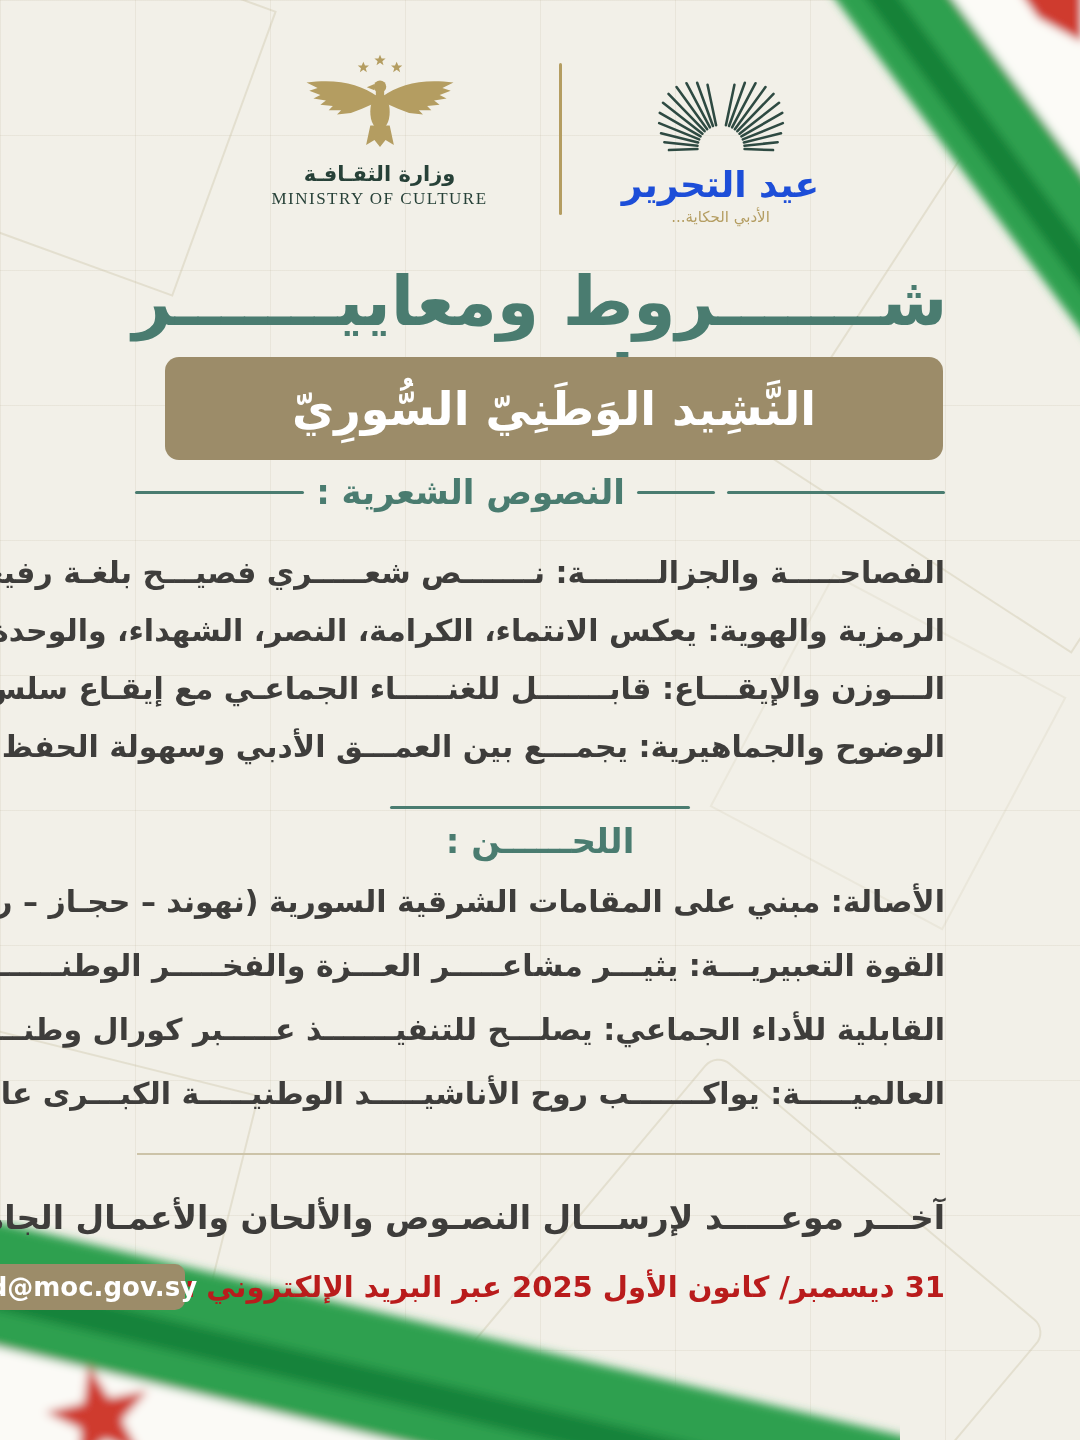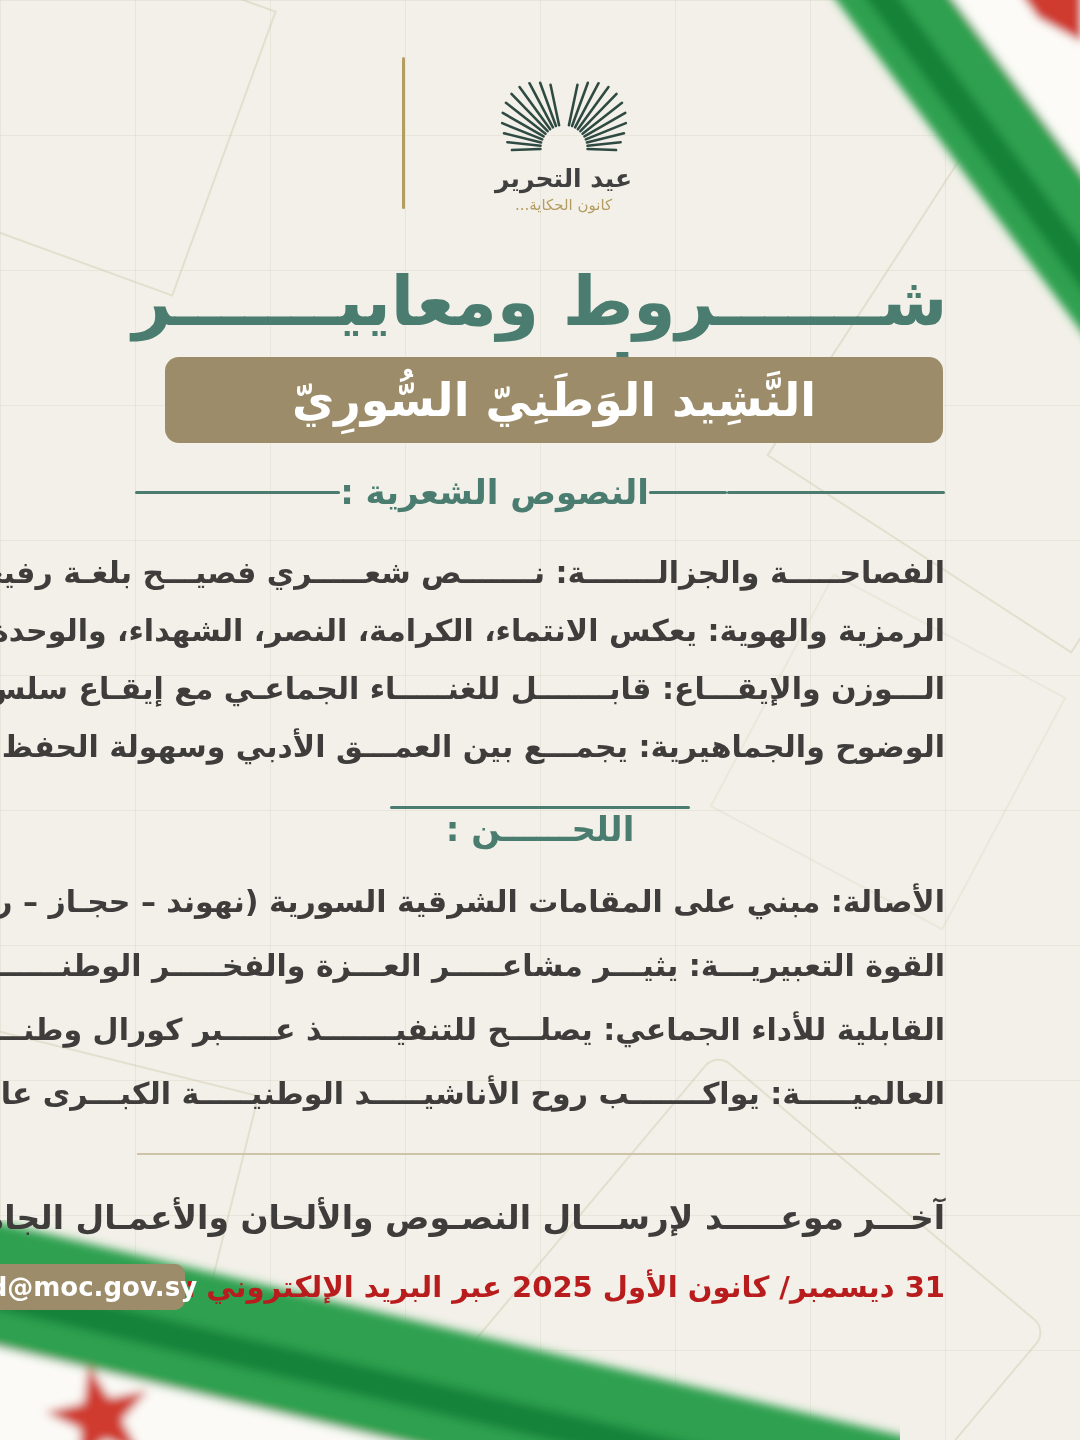--- a/index.html
+++ b/index.html
@@ -25,40 +25,40 @@
 
   .flag{position:absolute;z-index:1;pointer-events:none;}
   .flag.tr{top:0;right:0;}
   .flag.bl{bottom:0;left:0;}
 
   .content{position:absolute;inset:0;z-index:2;}
 
   
   .header{position:absolute;top:52px;left:0;width:100%;display:flex;justify-content:center;align-items:stretch;gap:44px;}
   .lib-block{width:230px;text-align:center;}
-  .lib-title{font-size:25px;font-weight:800;color:#404040;line-height:1.05;margin-top:2px;}
+  .lib-title{font-size:36px;font-weight:800;color:#1d4ed8;line-height:1.05;margin-top:2px;}
   .lib-tag{font-size:15px;color:#b49d61;margin-top:4px;}
   .v-div{width:3px;background:#b49d61;height:152px;align-self:center;border-radius:2px;}
   .min-block{width:270px;text-align:center;}
   .min-ar{font-size:21px;font-weight:800;color:#274138;margin-top:2px;}
   .min-en{font-family:"Liberation Serif",serif;font-size:17px;letter-spacing:1.5px;color:#274138;margin-top:3px;}
 
   
   .main-title{
     position:absolute;top:262px;left:0;width:100%;text-align:center;
     font-size:68px;font-weight:800;color:#4a7c70;
   }
   .banner{
-    position:absolute;top:357px;left:137px;right:137px;height:86px;border-radius:14px;
+    position:absolute;top:357px;left:137px;right:137px;height:103px;border-radius:14px;
     background:#9c8c69;display:flex;align-items:center;justify-content:center;margin-left:28px;
   }
   .banner-text{font-size:46px;font-weight:800;color:#ffffff;letter-spacing:1px;}
 
   
-  .sec-head{position:absolute;left:135px;right:135px;display:flex;align-items:center;gap:0;}
+  .sec-head{position:absolute;left:135px;right:135px;display:flex;align-items:center;gap:12px;}
   .sec-head .hline{height:3px;background:#4a7c70;border-radius:2px;}
   .sec-head .t{font-size:34px;font-weight:800;color:#4a7c70;white-space:nowrap;}
   .sh1{top:472px;}
   .sh2{top:806px;flex-direction:column;}
   .hl-a{width:218px;}
   .hl-b{width:78px;}
   .hl-c{flex:1;}
 
   
   .crit{position:absolute;left:135px;right:135px;color:#3e3d3b;font-weight:700;}
@@ -147,25 +147,43 @@
             <line x1="53.3" y1="80.7" x2="16.5" y2="42.6"></line>
               <line x1="51.1" y1="83.2" x2="10.9" y2="51.8"></line>
             <line x1="49.2" y1="86.0" x2="7.6" y2="62.0"></line>
               <line x1="47.8" y1="89.0" x2="7.0" y2="72.5"></line>
             <line x1="46.7" y1="92.2" x2="8.9" y2="82.8"></line>
               <line x1="46.1" y1="95.5" x2="12.3" y2="91.9"></line>
             <line x1="46.0" y1="98.8" x2="17.0" y2="99.9"></line>
           </g>
         </svg>
         <div class="lib-title">عيد التحرير</div>
-        <div class="lib-tag">كانون الحكاية...</div>
+        <div class="lib-tag">الأدبي الحكاية...</div>
       </div>
 
       <div class="v-div"></div>
 
+      <div class="min-block">
+        <svg width="240" height="104" viewBox="0 0 240 150">
+          <g fill="#b49d61">
+            <path d="M0,-9 L2.6,-2.8 9,-2.8 3.8,1.4 5.6,8 0,4 -5.6,8 -3.8,1.4 -9,-2.8 -2.6,-2.8 Z" transform="translate(96,22) scale(0.9)"></path>
+            <path d="M0,-9 L2.6,-2.8 9,-2.8 3.8,1.4 5.6,8 0,4 -5.6,8 -3.8,1.4 -9,-2.8 -2.6,-2.8 Z" transform="translate(120,12) scale(0.9)"></path>
+            <path d="M0,-9 L2.6,-2.8 9,-2.8 3.8,1.4 5.6,8 0,4 -5.6,8 -3.8,1.4 -9,-2.8 -2.6,-2.8 Z" transform="translate(144,22) scale(0.9)"></path>
+            <path id="wingL" d="M116,64 C92,46 58,38 14,44 L30,52 18,56 34,62 24,67 42,70 34,76 52,78 46,84 64,84 58,90 78,88 94,82 112,74 Z"></path>
+            <use href="#wingL" transform="translate(240,0) scale(-1,1)"></use>
+            <circle cx="120" cy="50" r="9"></circle>
+            <polygon points="112,46 101,51 112,55"></polygon>
+            <rect x="114" y="52" width="12" height="16" rx="5"></rect>
+            <ellipse cx="120" cy="86" rx="14" ry="26"></ellipse>
+            <path d="M106,106 L134,106 140,134 128,127 120,137 112,127 100,134 Z"></path>
+          </g>
+        </svg>
+        <div class="min-ar">وزارة الثقـافـة</div>
+        <div class="min-en">MINISTRY OF CULTURE</div>
+      </div>
     </div>
 
     <div class="main-title">شـــــــروط ومعاييـــــــر مسابقـــــــة</div>
 
     <div class="banner">
       <span class="banner-text">النَّشِيد الوَطَنِيّ السُّورِيّ</span>
     </div>
 
     <div class="sec-head sh1">
       <span class="hline hl-a"></span>

